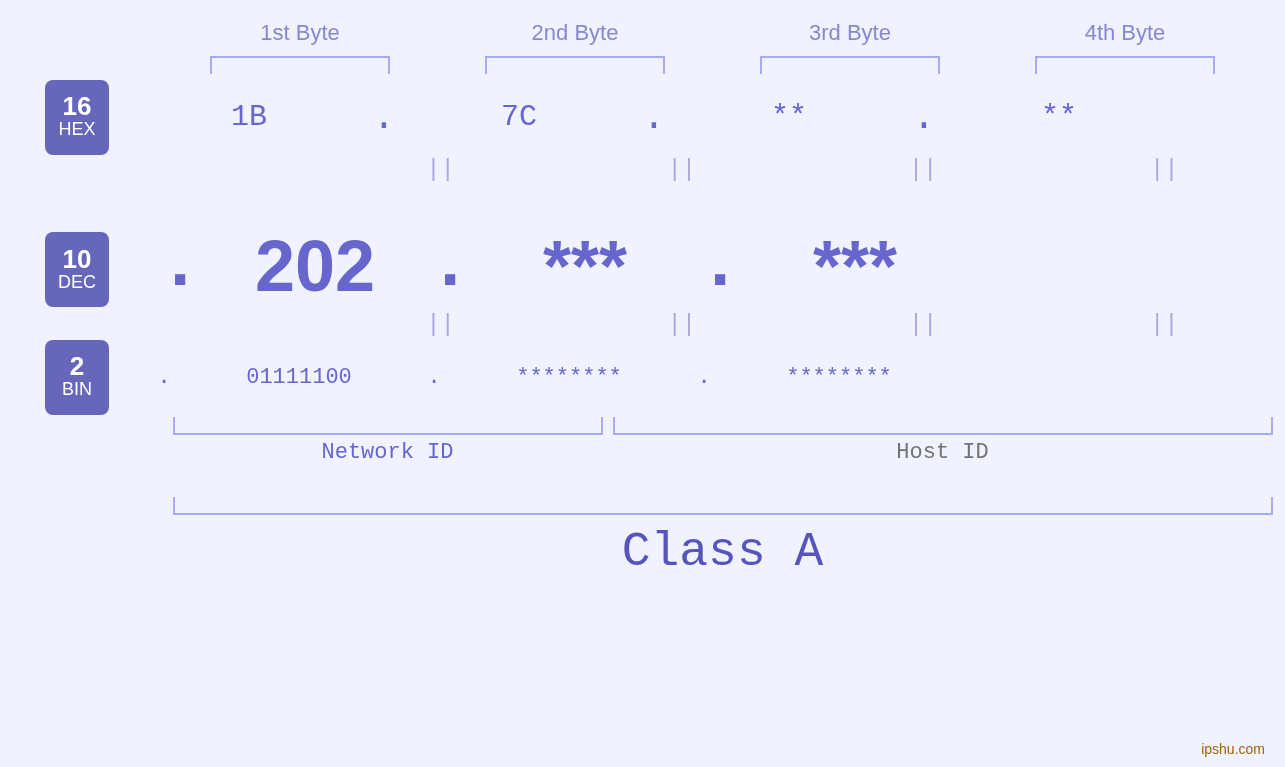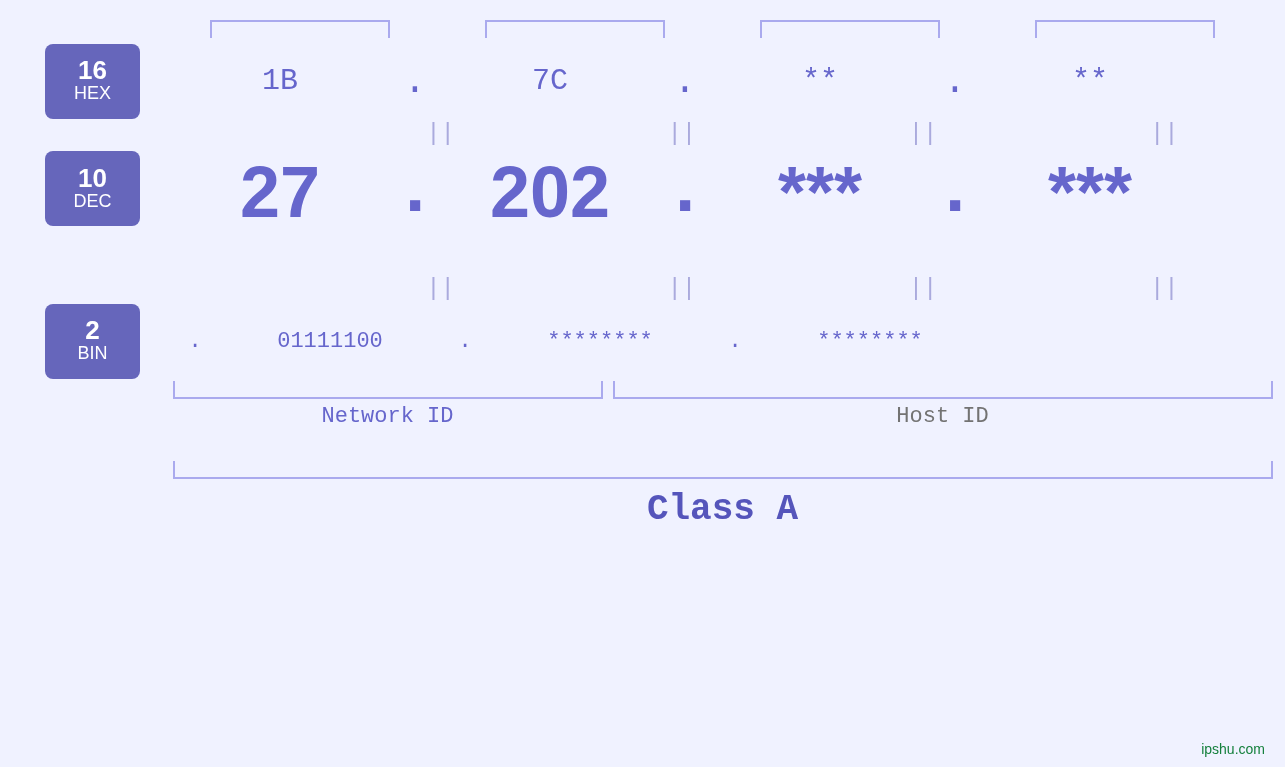--- a/index.html
+++ b/index.html
@@ -65,21 +65,21 @@
     .data-row {
       display: flex;
       align-items: center;
       width: 1285px;
       margin-bottom: 0;
       position: relative;
     }
 
     
     .base-label {
-      width: 95px;
+      width: 64px;
       height: 75px;
       background-color: #6666bb;
       border-radius: 8px;
       display: flex;
       flex-direction: column;
       align-items: center;
       justify-content: center;
       margin-left: 45px;
       margin-right: 30px;
       flex-shrink: 0;
@@ -233,46 +233,46 @@
       border-left: 2px solid #aaaaee;
       border-right: 2px solid #aaaaee;
     }
 
     
     .class-row {
       width: 1100px;
       margin-left: 160px;
       text-align: center;
       color: #5555bb;
-      font-size: 36px;
+      font-size: 48px;
       font-family: 'Courier New', Courier, monospace;
       margin-top: 10px;
-      font-weight: bold;
     }
 
     
     .watermark {
       position: absolute;
       bottom: 10px;
       right: 20px;
-      color: #15803d;
+      color: #a16207;
       font-size: 14px;
       font-family: Arial, sans-serif;
     }
 
     .row-hex {
       height: 70px;
       display: flex;
       align-items: center;
     }
 
     .row-dec {
       height: 120px;
       display: flex;
-      align-items: flex-start;
+      align-items: flex-end;
+      gap: 16px;
     }
 
     .row-bin {
       height: 70px;
       display: flex;
       align-items: center;
     }
 
     .equals-row-wrapper {
       display: flex;
@@ -284,20 +284,26 @@
     .equals-spacer {
       width: 160px;
       flex-shrink: 0;
     }
   </style>
 </head>
 <body>
 
 <div class="main-container">
 
+  <div class="byte-headers">
+    <div class="byte-header">1st Byte</div>
+    <div class="byte-header">2nd Byte</div>
+    <div class="byte-header">3rd Byte</div>
+    <div class="byte-header">4th Byte</div>
+  </div>
 
   <div class="bracket-row-top">
     <div class="bracket-top"></div>
     <div class="bracket-top"></div>
     <div class="bracket-top"></div>
     <div class="bracket-top"></div>
   </div>
 
   <div class="data-row row-hex">
     <div class="base-label">
@@ -324,21 +330,20 @@
       <div class="equals-symbol">||</div>
     </div>
   </div>
 
   <div class="data-row row-dec">
     <div class="base-label">
       <span class="base-number">10</span>
       <span class="base-text">DEC</span>
     </div>
     <div class="values-container">
-      <div class="byte-value dec-value">27</div>
       <div class="byte-separator dec-separator">.</div>
       <div class="byte-value dec-value">202</div>
       <div class="byte-separator dec-separator">.</div>
       <div class="byte-value dec-value">***</div>
       <div class="byte-separator dec-separator">.</div>
       <div class="byte-value dec-value">***</div>
     </div>
   </div>
 
   <div class="equals-row-wrapper">

